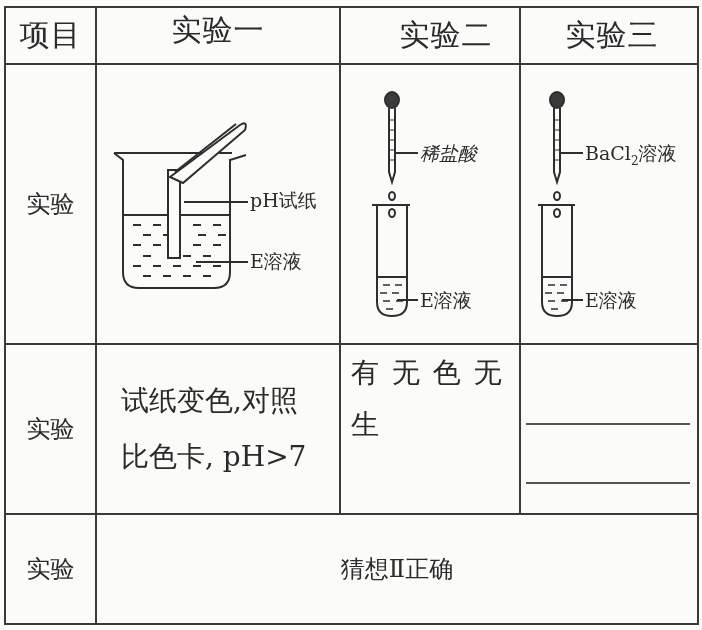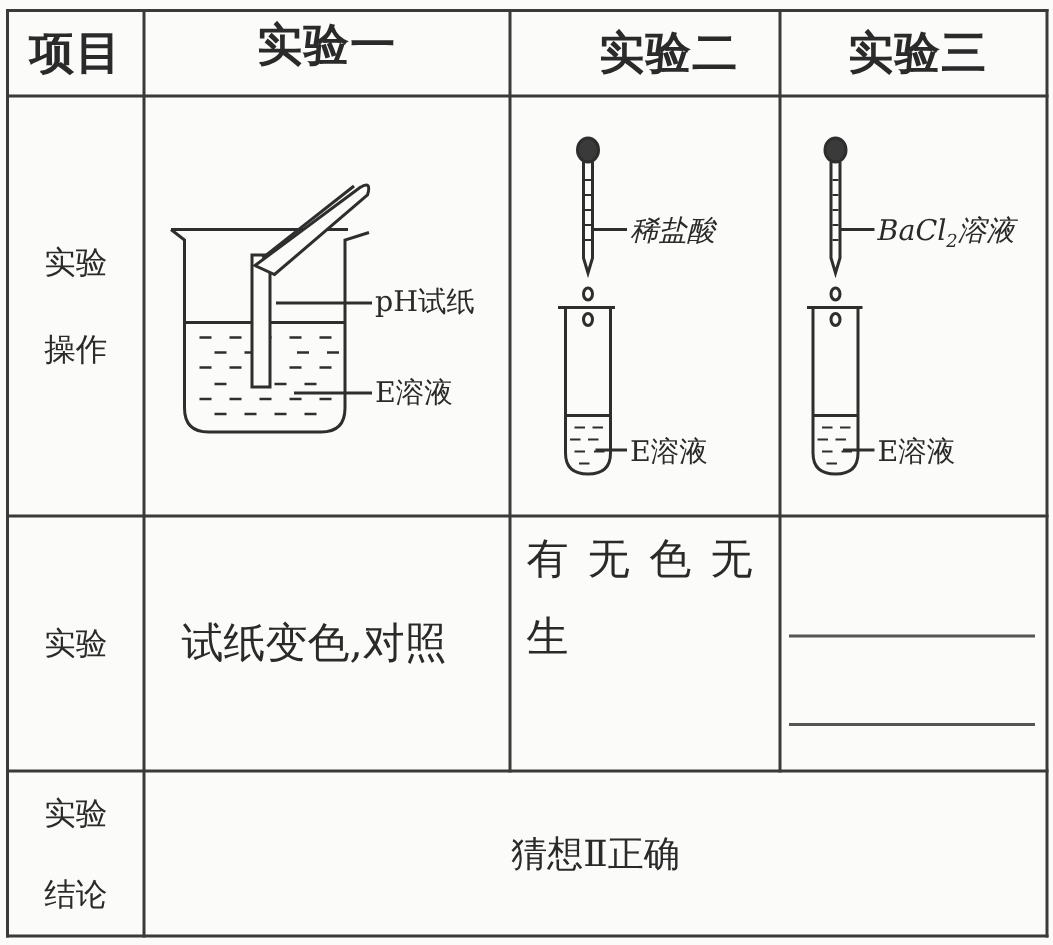--- a/index.html
+++ b/index.html
@@ -3,22 +3,22 @@
 <meta charset="utf-8">
 <style>
   html, body { margin:0; padding:0; background:#fbfbf9; }
   body { width:702px; height:630px; position:relative; overflow:hidden;
          font-family:"DejaVu Serif","Liberation Serif",serif; color:#2a2a2a; }
   .line { position:absolute; background:#3a3a3a; }
   .h { height:2px; }
   .v { width:2px; }
   .cell { position:absolute; display:flex; align-items:center; justify-content:center;
           text-align:center; box-sizing:border-box; }
-  .hdr { font-size:30px; letter-spacing:1px;font-weight:bold; }
-  .side { font-size:21px; line-height:58px; flex-direction:column; }
+  .hdr { font-size:30px; letter-spacing:1px; }
+  .side { font-size:24px; line-height:58px; flex-direction:column; }
   .body { font-size:28px; line-height:52px; }
   .lbl { position:absolute; font-size:19px; white-space:nowrap; }
   .blank { position:absolute; height:2px; background:#555; }
   svg { position:absolute; left:0; top:0; }
 </style>
 </head>
 <body>
 
 <div class="line h" style="left:4px;top:6px;width:695px;"></div>
 <div class="line h" style="left:4px;top:63px;width:695px;"></div>
@@ -31,21 +31,20 @@
 <div class="line v" style="left:519px;top:6px;height:509px;"></div>
 <div class="line v" style="left:697px;top:6px;height:619px;"></div>
 
 <div class="cell hdr" style="left:6px;top:8px;width:89px;height:55px;">项目</div>
 <div class="cell hdr" style="left:97px;top:8px;width:242px;height:45px;">实验一</div>
 <div class="cell hdr" style="left:341px;top:8px;width:210px;height:55px;">实验二</div>
 <div class="cell hdr" style="left:514px;top:8px;width:196px;height:55px;">实验三</div>
 
 <div class="cell side" style="left:6px;top:65px;width:89px;height:278px;">
   <span>实验</span>
-  <span>操作</span>
 </div>
 
 <svg width="702" height="630">
   <g fill="none" stroke="#2e2e2e" stroke-width="2">
 
     <path d="M114 153 L123 160 L123 272 Q123 288 139 288 L214 288 Q230 288 230 272 L230 160 L246 155"></path>
     <line x1="114" y1="153" x2="232" y2="153"></line>
     <line x1="123" y1="215" x2="230" y2="215"></line>
 
     <g stroke-width="1.8">
@@ -90,35 +89,35 @@
     <line x1="542" y1="277" x2="572" y2="277"></line>
     <path d="M548 285h7 M560 285h7 M545 293h7 M557 293h7 M548 301h7 M561 301h7 M551 309h7" stroke-width="1.4"></path>
     <line x1="562" y1="300" x2="583" y2="300"></line>
   </g>
 </svg>
 
 <span class="lbl" style="left:250px;top:188px;text-align:center;">pH试纸</span>
 <span class="lbl" style="left:250px;top:249px;">E溶液</span>
 <span class="lbl" style="left:420px;top:141px;font-style:italic;">稀盐酸</span>
 <span class="lbl" style="left:420px;top:288px;">E溶液</span>
-<span class="lbl" style="left:585px;top:141px;font-style:italic;">
+<span class="lbl" style="left:585px;top:141px;">
   <span>BaCl</span><sub style="font-size:12px;">2</sub><span>溶液</span>
 </span>
 <span class="lbl" style="left:585px;top:288px;">E溶液</span>
 
 <div class="cell side" style="left:6px;top:345px;width:89px;height:168px;">
   <span>实验</span>
 </div>
 <div class="cell body" style="left:97px;top:345px;width:242px;height:168px;flex-direction:column;align-items:flex-start;padding-left:24px;line-height:56px;">
   <span>试纸变色,对照</span>
+  <span>比色卡, pH&gt;7</span>
 </div>
 <div class="cell body" style="left:341px;top:345px;width:178px;height:168px;flex-direction:column;align-items:flex-start;padding-left:10px;justify-content:flex-start;padding-top:2px;">
   <span style="letter-spacing:2px;">有 无 色 无</span>
   <span>生</span>
 </div>
 <div class="blank" style="left:526px;top:423px;width:164px;"></div>
 <div class="blank" style="left:526px;top:482px;width:164px;"></div>
 
 <div class="cell side" style="left:6px;top:515px;width:89px;height:108px;line-height:54px;">
   <span>实验</span>
-  <span>结论</span>
 </div>
 <div class="cell body" style="left:97px;top:515px;width:600px;height:108px;font-size:24px;">猜想Ⅱ正确</div>
 
 </body></html>

